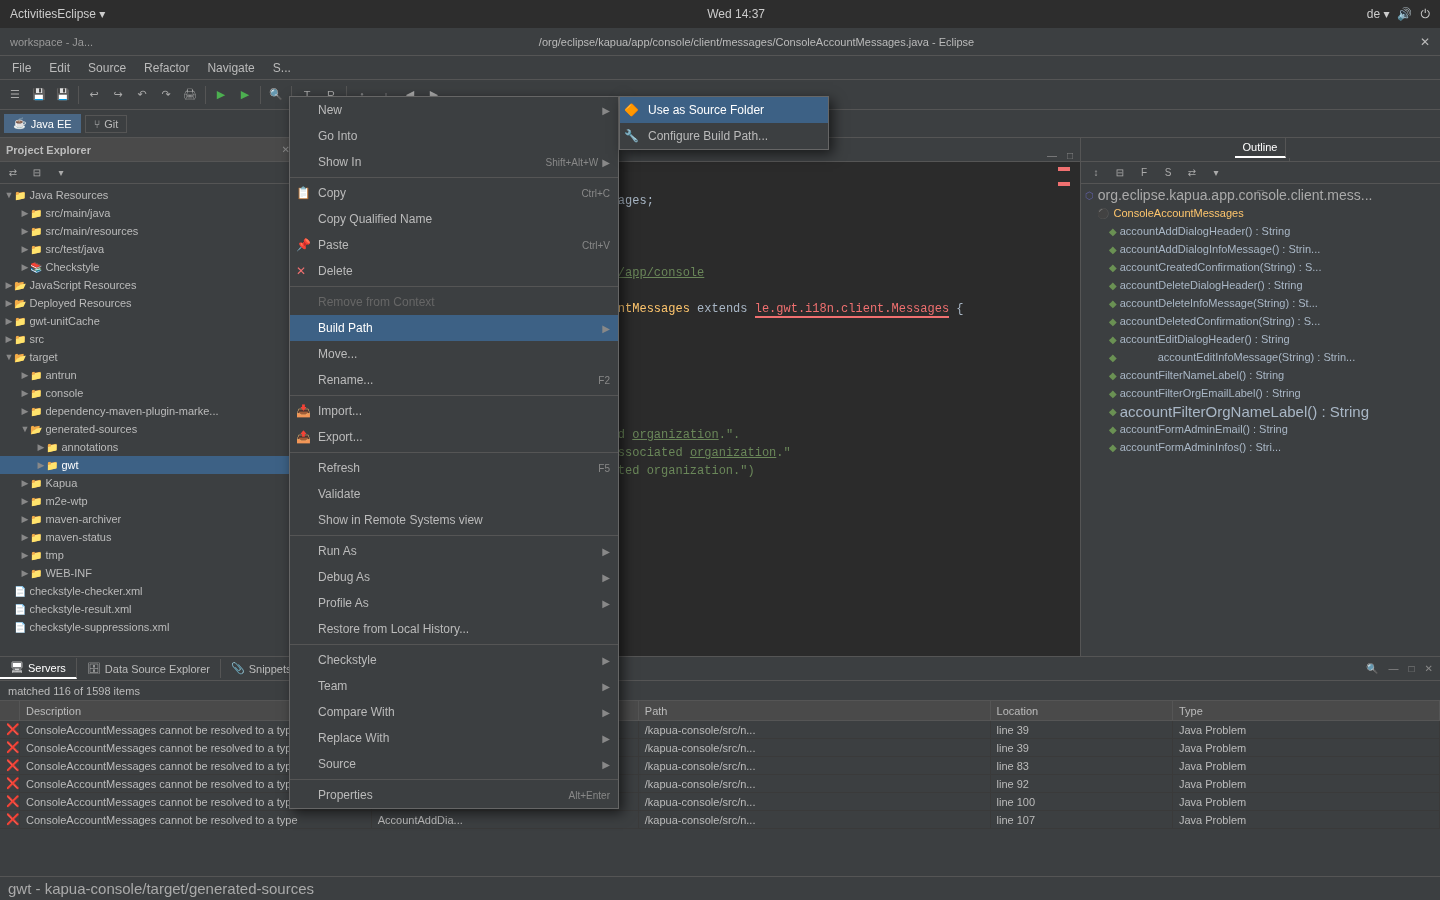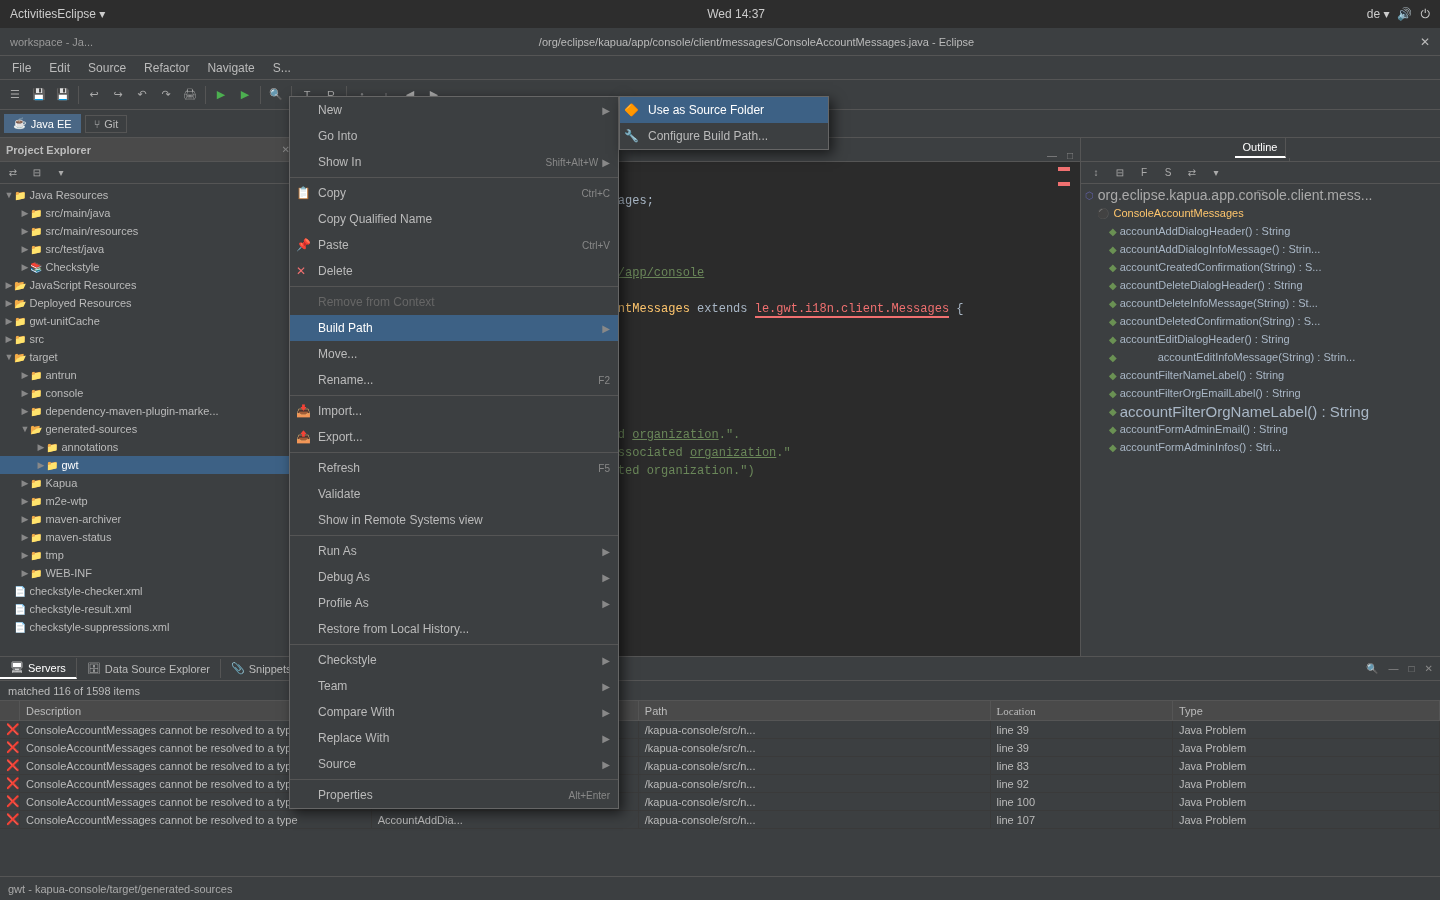--- a/index.html
+++ b/index.html
@@ -241,21 +241,21 @@
     .pr-cell { padding: 1px 6px; border-right: 1px solid #3a3a3a; overflow: hidden; text-overflow: ellipsis; white-space: nowrap; display: flex; align-items: center; color: #bbb; }
 
     
     #status-bar {
       height: 24px;
       background: #3c3f41;
       border-top: 1px solid #555;
       display: flex;
       align-items: center;
       padding: 0 8px;
-      font-size: 11px;
+      font-size: 15px;
       color: #aaa;
     }
 
     
     #context-menu {
       position: absolute;
       top: 96px;
       left: 289px;
       width: 330px;
       background: #3c3f41;
@@ -736,21 +736,21 @@
 
     <div style="height:20px;background:#3c3f41;border-bottom:1px solid #555;display:flex;align-items:center;padding:0 8px;">
       <span style="font-size:11px;color:#bbb;">matched 116 of 1598 items</span>
     </div>
 
     <div id="problems-header">
       <div class="ph-col" style="width:20px;"></div>
       <div class="ph-col" style="flex:2;">Description</div>
       <div class="ph-col" style="flex:1.5;">Resource</div>
       <div class="ph-col" style="flex:2;">Path</div>
-      <div class="ph-col" style="flex:1;font-family:Liberation Serif, serif;">Location</div>
+      <div class="ph-col" style="flex:1;">Location</div>
       <div class="ph-col" style="flex:1.5;">Type</div>
     </div>
 
     <div id="problems-list" style="overflow:hidden;">
       <div class="problem-row">
         <div class="pr-cell" style="width:20px;flex-shrink:0;">❌</div>
         <div class="pr-cell" style="flex:2;">ConsoleAccountMessages cannot be resolved to a type</div>
         <div class="pr-cell" style="flex:1.5;">ConsoleAccountMessa...</div>
         <div class="pr-cell" style="flex:2;">/kapua-console/src/n...</div>
         <div class="pr-cell" style="flex:1;">line 39</div>

